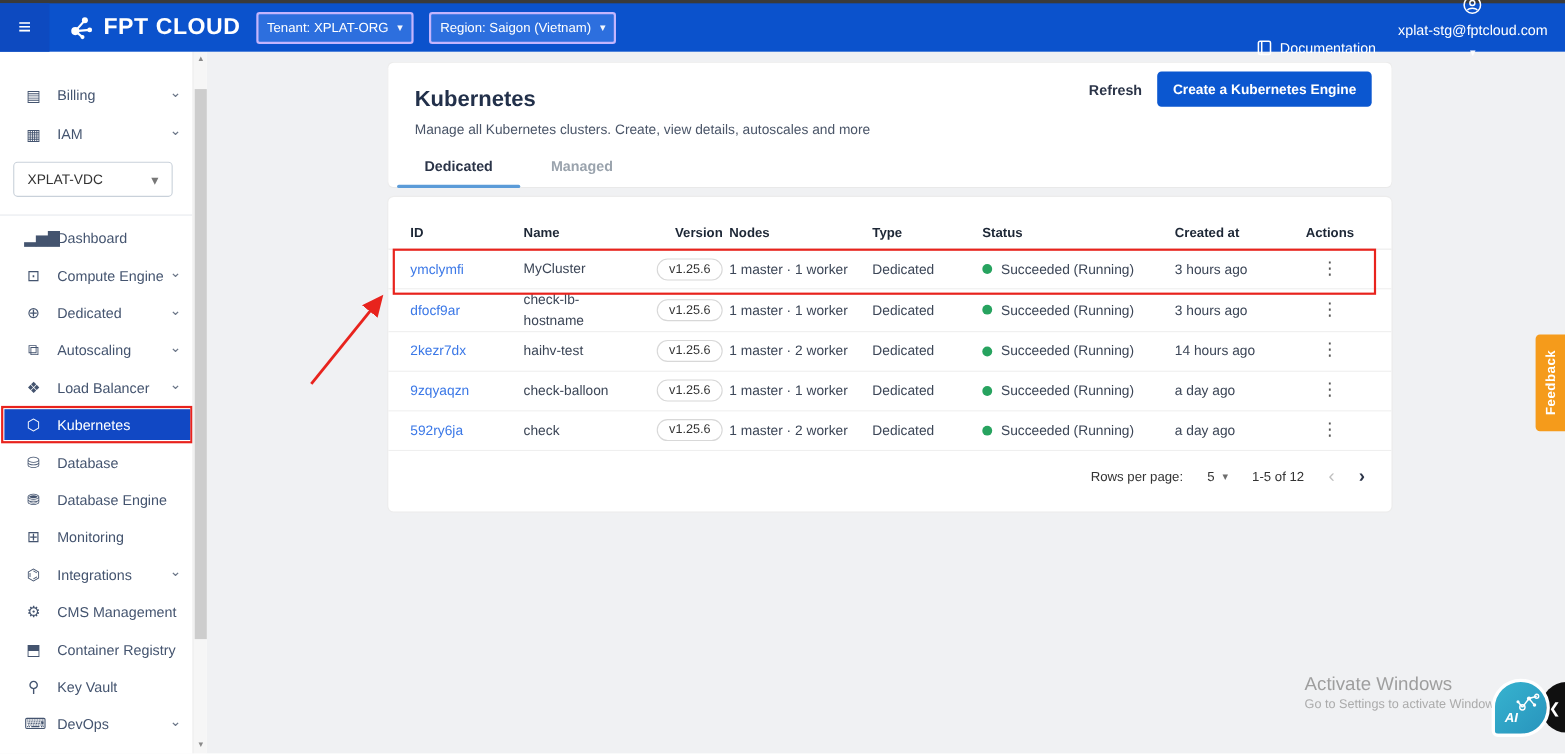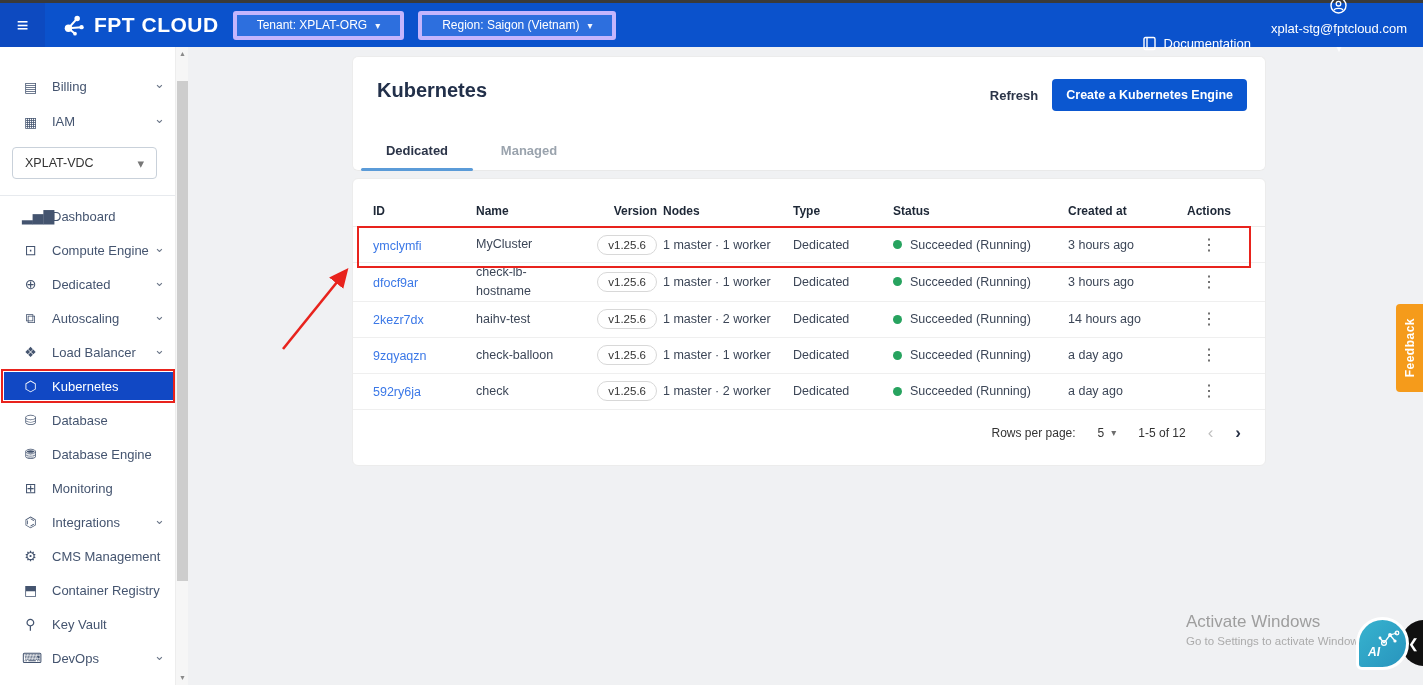--- a/index.html
+++ b/index.html
@@ -10,21 +10,21 @@
   
   .topbar { position:absolute; left:0; top:0; width:1423px; height:47px;
     background:var(--topbar-blue,#0b52cc); border-top:3px solid #3a3a3a;
     display:flex; align-items:center; color:#fff; z-index:30; }
   .hamburger { width:45px; height:44px; background:var(--hamburger-blue,#0d4ac0);
     display:flex; align-items:center; justify-content:center; font-size:20px;
     color:#fff; cursor:pointer; flex:0 0 auto; }
   .brand { display:flex; align-items:center; gap:7px; margin-left:18px; }
   .brand-text { font-size:21px; font-weight:bold; letter-spacing:.5px; }
   .tb-btn { display:flex; align-items:center; gap:8px; background:var(--tb-btn-blue,#2d6fde);
-    border:4px solid #c4b5fd; border-radius:3px; height:29px; padding:0 20px;
+    border:2px solid #c4b5fd; border-radius:3px; height:29px; padding:0 8px;
     font-size:12px; color:#fff; margin-left:14px; cursor:pointer; }
   .tb-caret { font-size:10px; opacity:.95; }
   .tb-right { margin-left:auto; display:flex; align-items:center; gap:20px; padding-right:16px; }
   .tb-link { display:flex; align-items:center; gap:7px; font-size:13px; cursor:pointer;margin-top:36px; }
   .tb-user { display:flex; align-items:center; gap:7px; font-size:13px; cursor:pointer;flex-direction:column; }
 
   
   .sidebar { position:absolute; left:0; top:47px; width:188px; height:638px;
     background:#fff; z-index:20; }
   .side-scroll { position:absolute; right:0; top:0; width:13px; height:638px;
@@ -55,21 +55,21 @@
     border:2px solid var(--annotation-red,#e8231d); z-index:2; }
 
   
   .main { position:absolute; left:188px; top:47px; width:1235px; height:638px;
     background:#f0f1f3; }
   .card { position:absolute; left:164px; width:914px; background:#fff;
     border-radius:6px; border:1px solid #ececec; }
   .head-card { top:9px; height:115px; padding:22px 24px 0 24px; border-bottom:1px solid #e9e9e9; }
   .page-title { font-size:20px; font-weight:bold; color:#22304a; }
   .page-sub { font-size:12.5px; color:#4a5568; margin-top:9px; }
-  .head-actions { position:absolute; right:18px; top:22px; display:flex; align-items:center; gap:14px; }
+  .head-actions { position:absolute; right:18px; top:8px; display:flex; align-items:center; gap:14px; }
   .refresh-btn { font-size:13px; font-weight:bold; color:#2b3448; background:none;
     border:none; cursor:pointer; font-family:inherit; }
   .create-btn { background:var(--primary-blue,#0b57d0); color:#fff; font-size:12.5px;
     font-weight:bold; border:none; border-radius:4px; padding:9px 14px; cursor:pointer;
     font-family:inherit; }
   .tabs { position:absolute; left:8px; bottom:0; display:flex; }
   .tab { width:112px; text-align:center; font-size:13px; font-weight:bold;
     color:#9aa3ad; padding:10px 0 12px 0; cursor:pointer; position:relative; }
   .tab.active { color:#2b3448; }
   .tab.active::after { content:""; position:absolute; left:0; right:0; bottom:-1px;
@@ -263,20 +263,21 @@
     <div class="side-scroll">
       <div class="scroll-arrow" style="top:0">▲</div>
       <div class="scroll-thumb"></div>
       <div class="scroll-arrow" style="bottom:0">▼</div>
     </div>
   </div>
 
   <div class="main">
     <div class="card head-card">
       <div class="page-title">Kubernetes</div>
+      <div class="page-sub">Manage all Kubernetes clusters. Create, view details, autoscales and more</div>
       <div class="head-actions">
         <button class="refresh-btn">Refresh</button>
         <button class="create-btn">Create a Kubernetes Engine</button>
       </div>
       <div class="tabs" id="tabs">
           <div class="tab active">Dedicated</div>
           <div class="tab">Managed</div>
         </div>
     </div>
 

